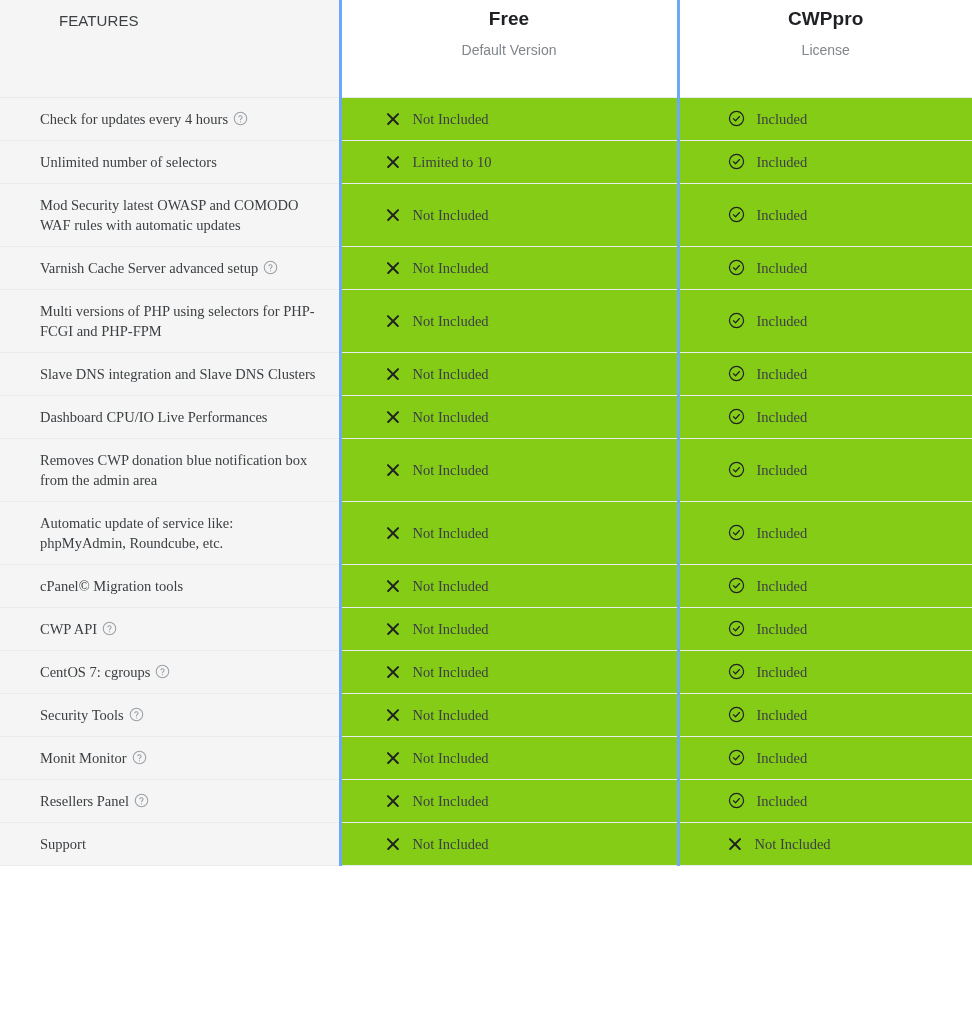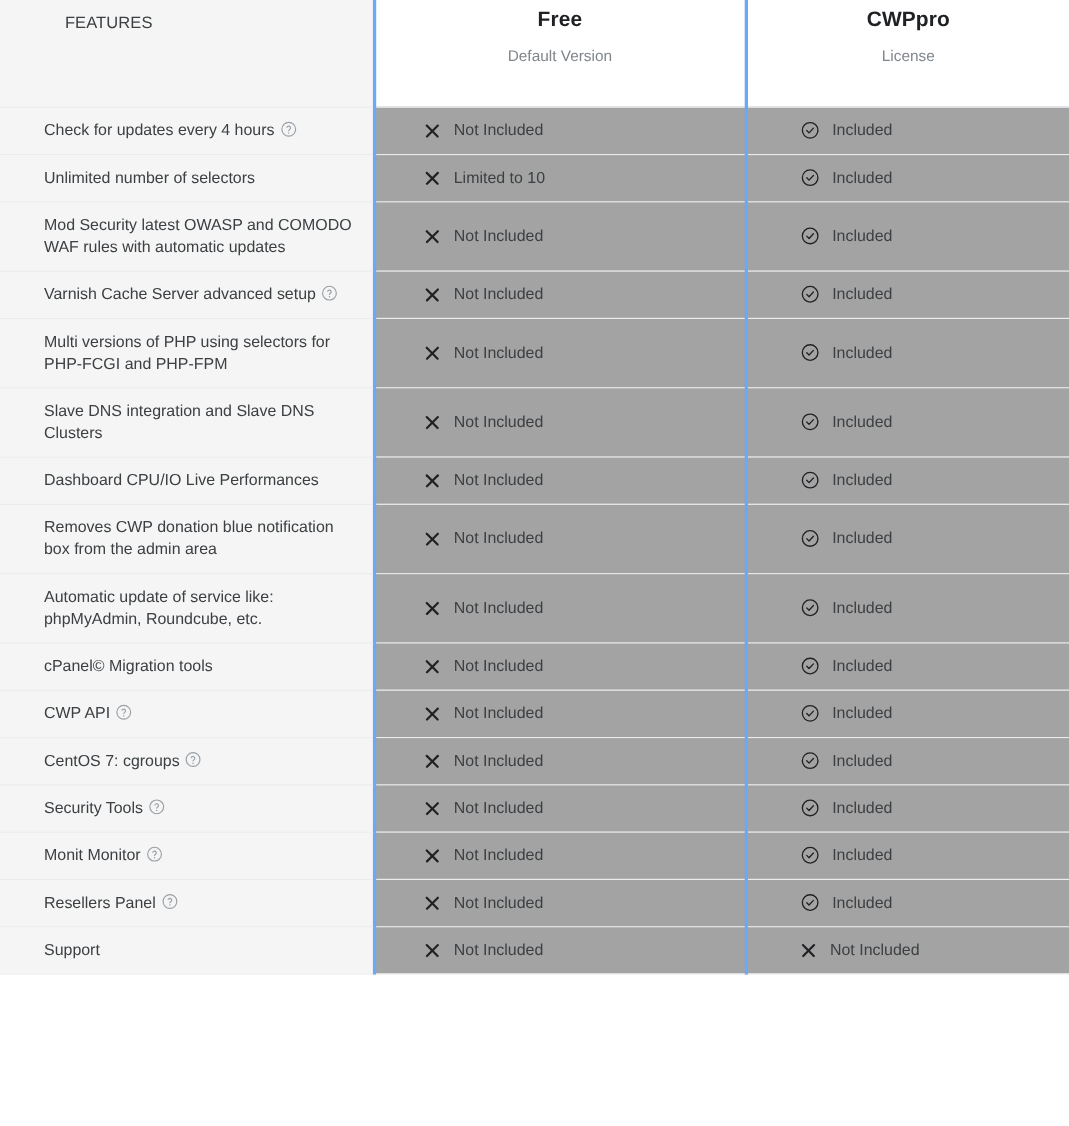--- a/index.html
+++ b/index.html
@@ -70,30 +70,31 @@
     font-weight: 400;
     color: #80868b;
   }
 
   
   tbody tr td {
     border-bottom: 1px solid #ebecee;
     padding: 0;
     vertical-align: middle;
     box-sizing: border-box;
+    font-family: Liberation Serif, serif;
   }
   td.feature-cell {
     background: #f5f5f5;
     padding: 11px 16px 11px 40px;
     font-size: 14.5px;
     line-height: 20px;
     color: #3c4043;
   }
   td.value-cell {
-    background: #a3a3a3;
+    background: #84cc16;
     border-left: 3px solid #6ba8f5;
     padding: 11px 10px 11px 44px;
     font-size: 14.5px;
     line-height: 20px;
     color: #3c4043;
   }
   td.value-cell.pro-cell {
     padding-left: 48px;
   }
 

